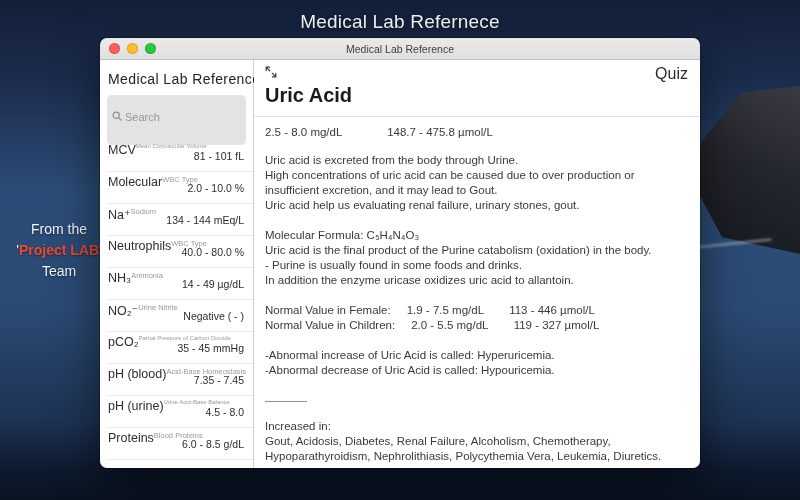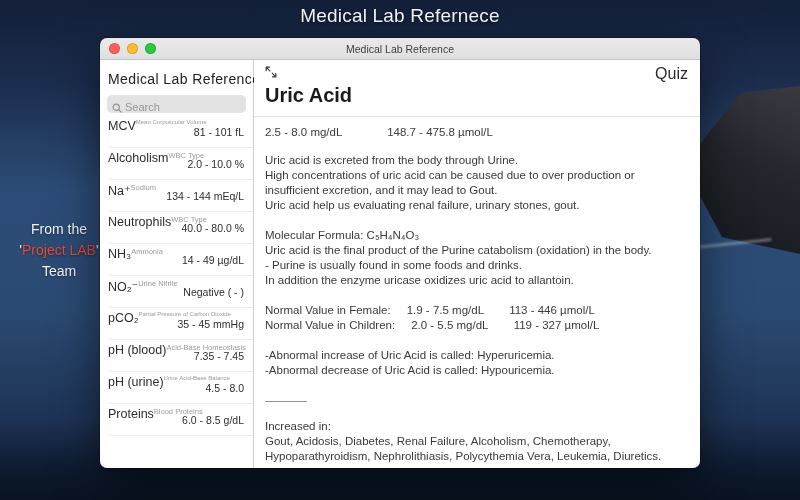--- a/index.html
+++ b/index.html
@@ -10,50 +10,50 @@
   }
   
   .cliff{
     position:absolute;right:0;top:86px;width:118px;height:168px;
     background:linear-gradient(205deg,#3a3b42 0%,#24262d 45%,#14171d 100%);
     clip-path:polygon(100% 0,100% 100%,34% 90%,2% 48%,20% 30%,50% 4%);
   }
   .surf{position:absolute;right:28px;top:242px;width:78px;height:3px;border-radius:2px;
     background:rgba(235,240,245,.35);filter:blur(1px);transform:rotate(-6deg);}
   .desktop-title{
-    position:absolute;top:5px;left:0;width:100%;text-align:center;
+    position:absolute;top:11px;left:0;width:100%;text-align:center;
     color:#f4f6f9;font-size:19px;letter-spacing:.2px;text-shadow:0 1px 3px rgba(0,0,0,.5);
   }
   .side-note{
     position:absolute;left:8px;top:219px;width:102px;text-align:center;
     color:#f2f4f7;font-size:14px;line-height:21px;text-shadow:0 1px 2px rgba(0,0,0,.45);
   }
-  .side-note .hl{font-weight:normal;}
+  .side-note .hl{font-weight:bold;}
   
   .window{
     position:absolute;left:100px;top:38px;width:600px;height:430px;
     border-radius:7px;overflow:hidden;background:#4c1d95;
     box-shadow:0 18px 45px rgba(0,0,0,.55),0 0 0 1px rgba(0,0,0,.25);
     display:flex;flex-direction:column;
   }
   .titlebar{
     height:21px;flex:0 0 21px;background:linear-gradient(#eaeaea,#dfdfdf);
     border-bottom:1px solid #c3c3c3;position:relative;display:flex;align-items:center;
   }
   .titlebar .title{width:100%;text-align:center;font-size:10.5px;color:#3f3f3f;}
   .lights{position:absolute;left:9px;top:5px;display:flex;gap:7px;}
   .light{width:11px;height:11px;border-radius:50%;border:0.5px solid rgba(0,0,0,.15);box-sizing:border-box;}
   .win-body{flex:1;display:flex;min-height:0;}
   
   .sidebar{width:153px;flex:0 0 153px;border-right:1px solid #cfcfcf;background:#fff;
     display:flex;flex-direction:column;min-height:0;}
   .sb-header{font-size:14px;color:#222;letter-spacing:.4px;padding:11px 8px 8px 8px;white-space:nowrap;}
   .search{
-    margin:0 7px 8px 7px;height:18px;background:#e3e3e4;border-radius:5px;
-    display:flex;align-items:flex-end;padding:0 5px;gap:3px;flex:0 0 18px;
+    margin:0 7px 0 7px;height:18px;background:#e3e3e4;border-radius:5px;
+    display:flex;align-items:flex-start;padding:16px 5px;gap:3px;flex:0 0 18px;
   }
   .search svg{flex:0 0 auto;}
   .search input{
     border:none;background:transparent;outline:none;width:100%;
     font-size:11px;color:#333;font-family:inherit;padding:0;
   }
   .search input::placeholder{color:#96969b;}
   .lab-list{flex:1;overflow:hidden;margin-top:-5px;}
   .lab-row{
     height:32px;box-sizing:border-box;border-bottom:1px solid #ececec;
@@ -116,21 +116,21 @@
   <div class="lab-row">
     <div class="row-left">
       <span class="row-title">MCV</span>
       <span class="row-sub tiny">Mean Corpuscular Volume</span>
     </div>
     <span class="row-value">81 - 101 fL</span>
   </div>
 
   <div class="lab-row">
     <div class="row-left">
-      <span class="row-title">Alcoholism</span>
+      <span class="row-title">Molecular</span>
       <span class="row-sub">WBC Type</span>
     </div>
     <span class="row-value">2.0 - 10.0 %</span>
   </div>
 
   <div class="lab-row">
     <div class="row-left">
       <span class="row-title">Na⁺</span>
       <span class="row-sub">Sodium</span>
     </div>

